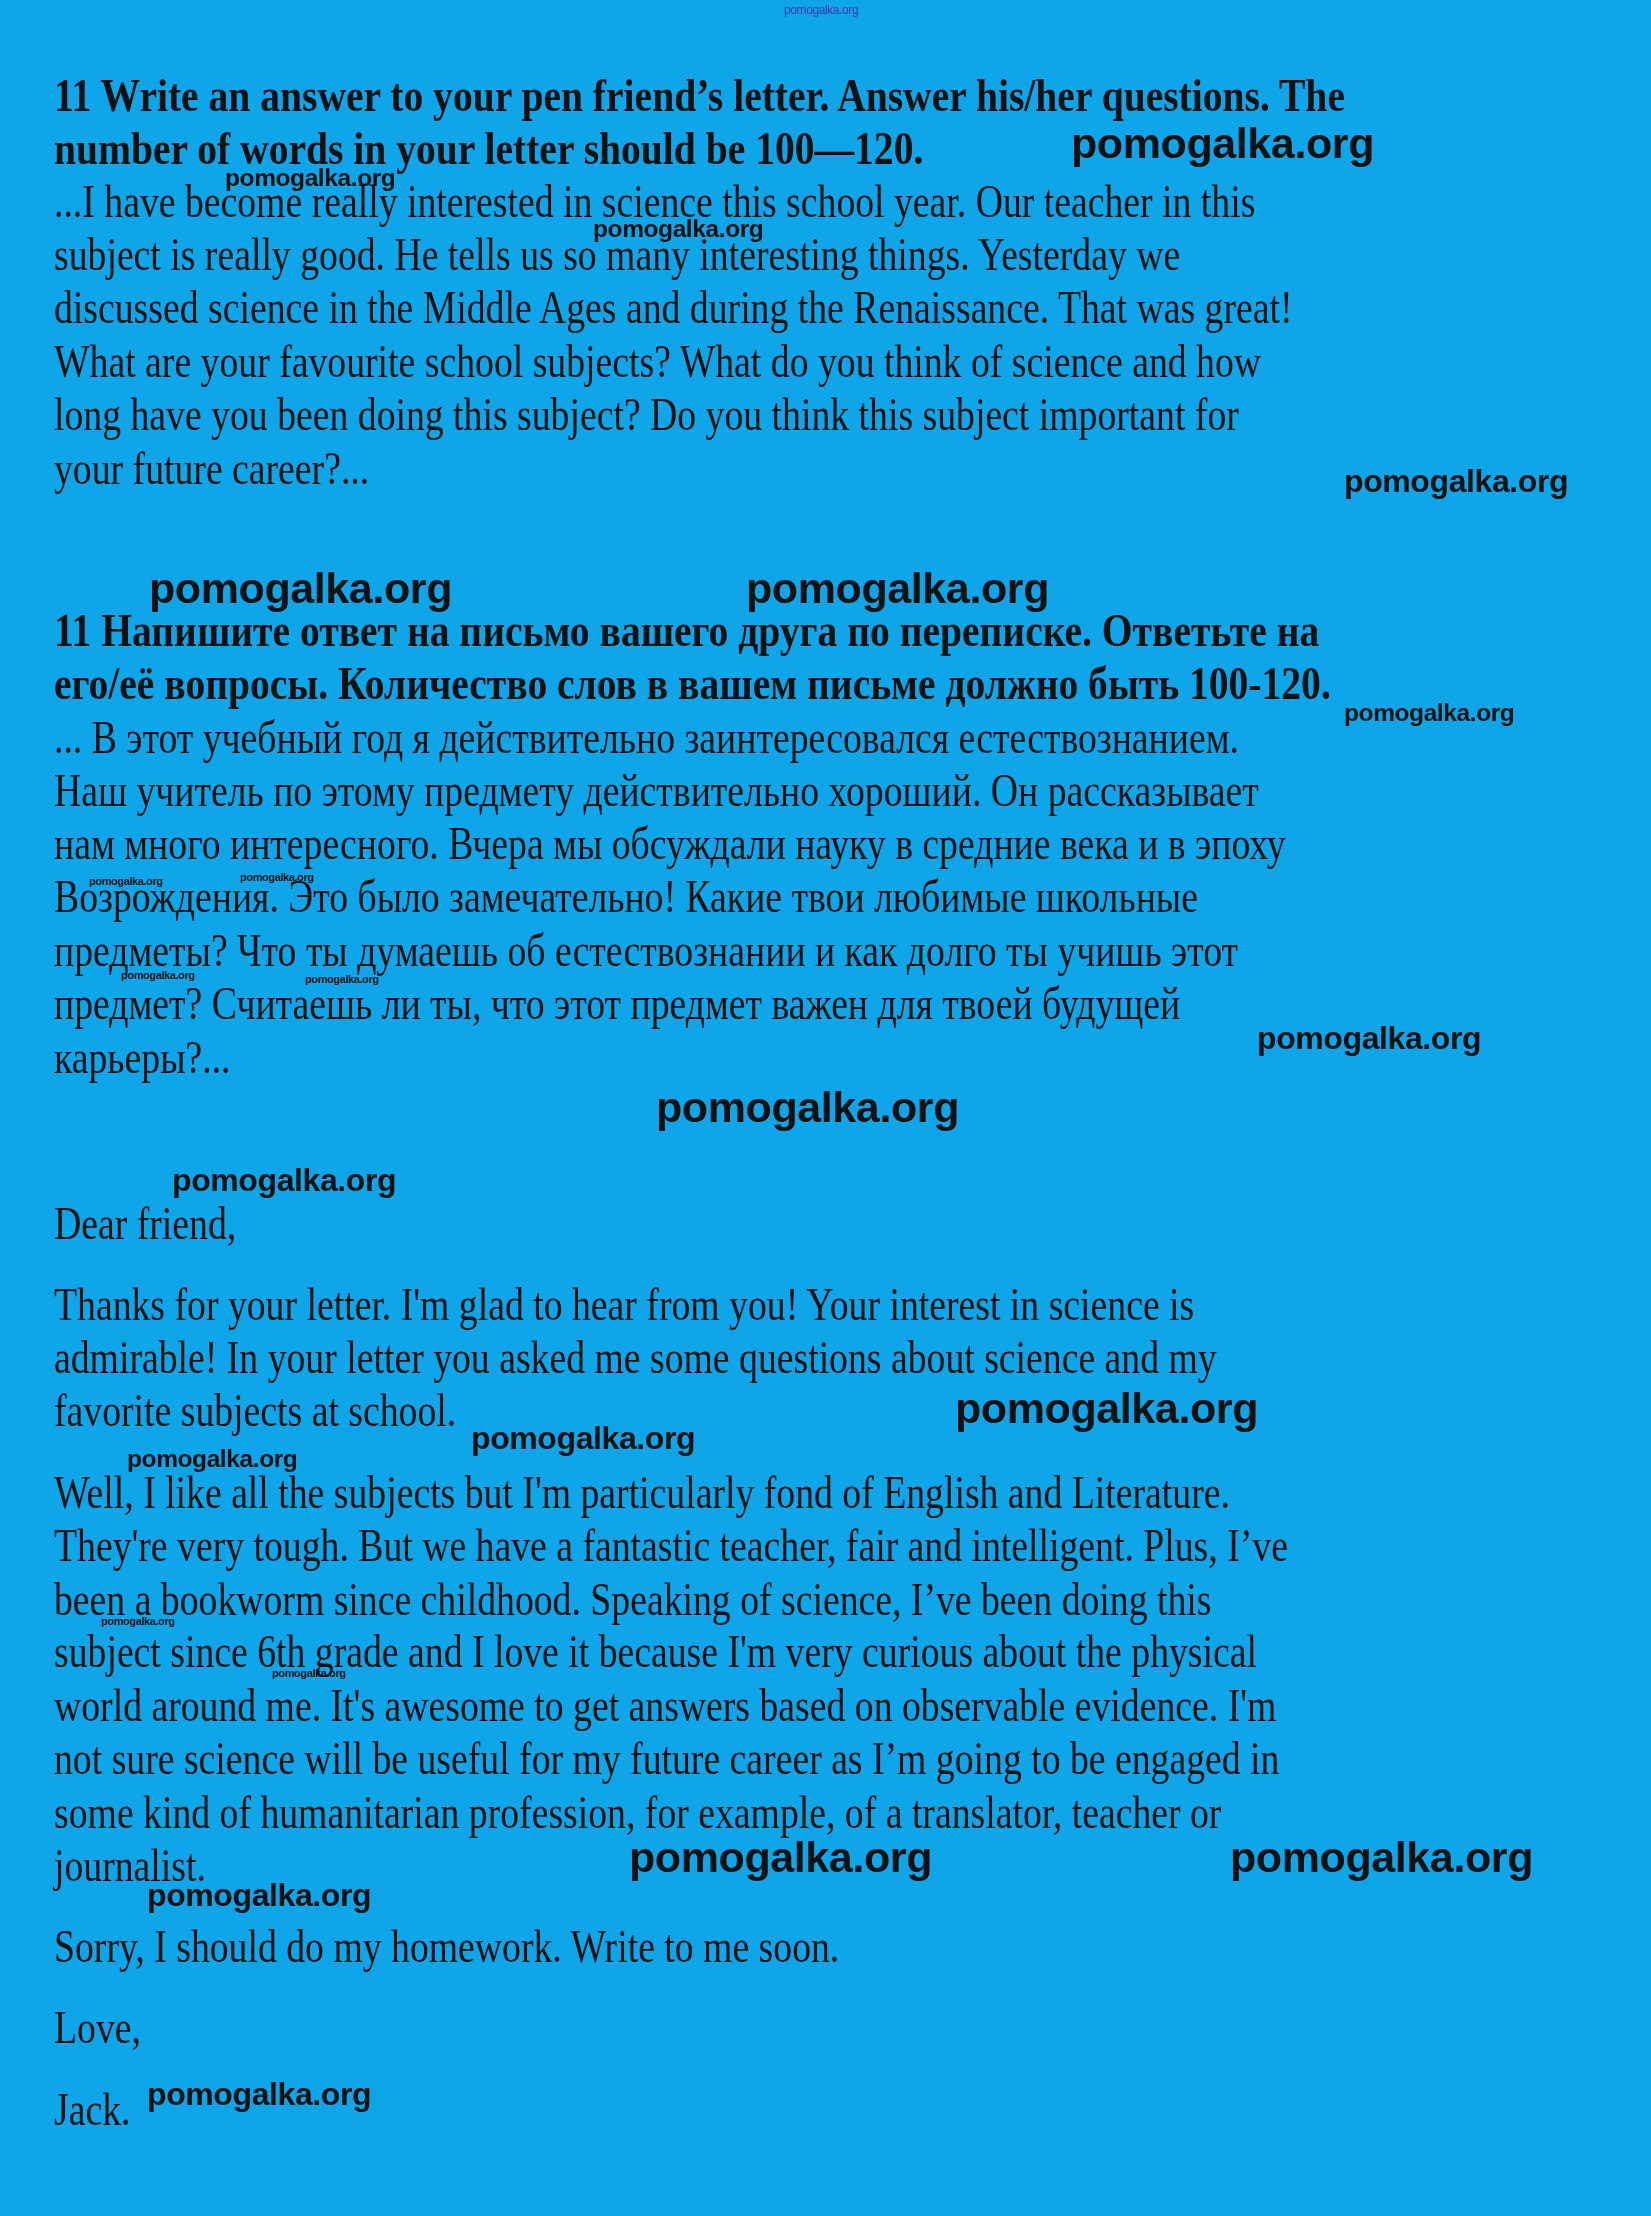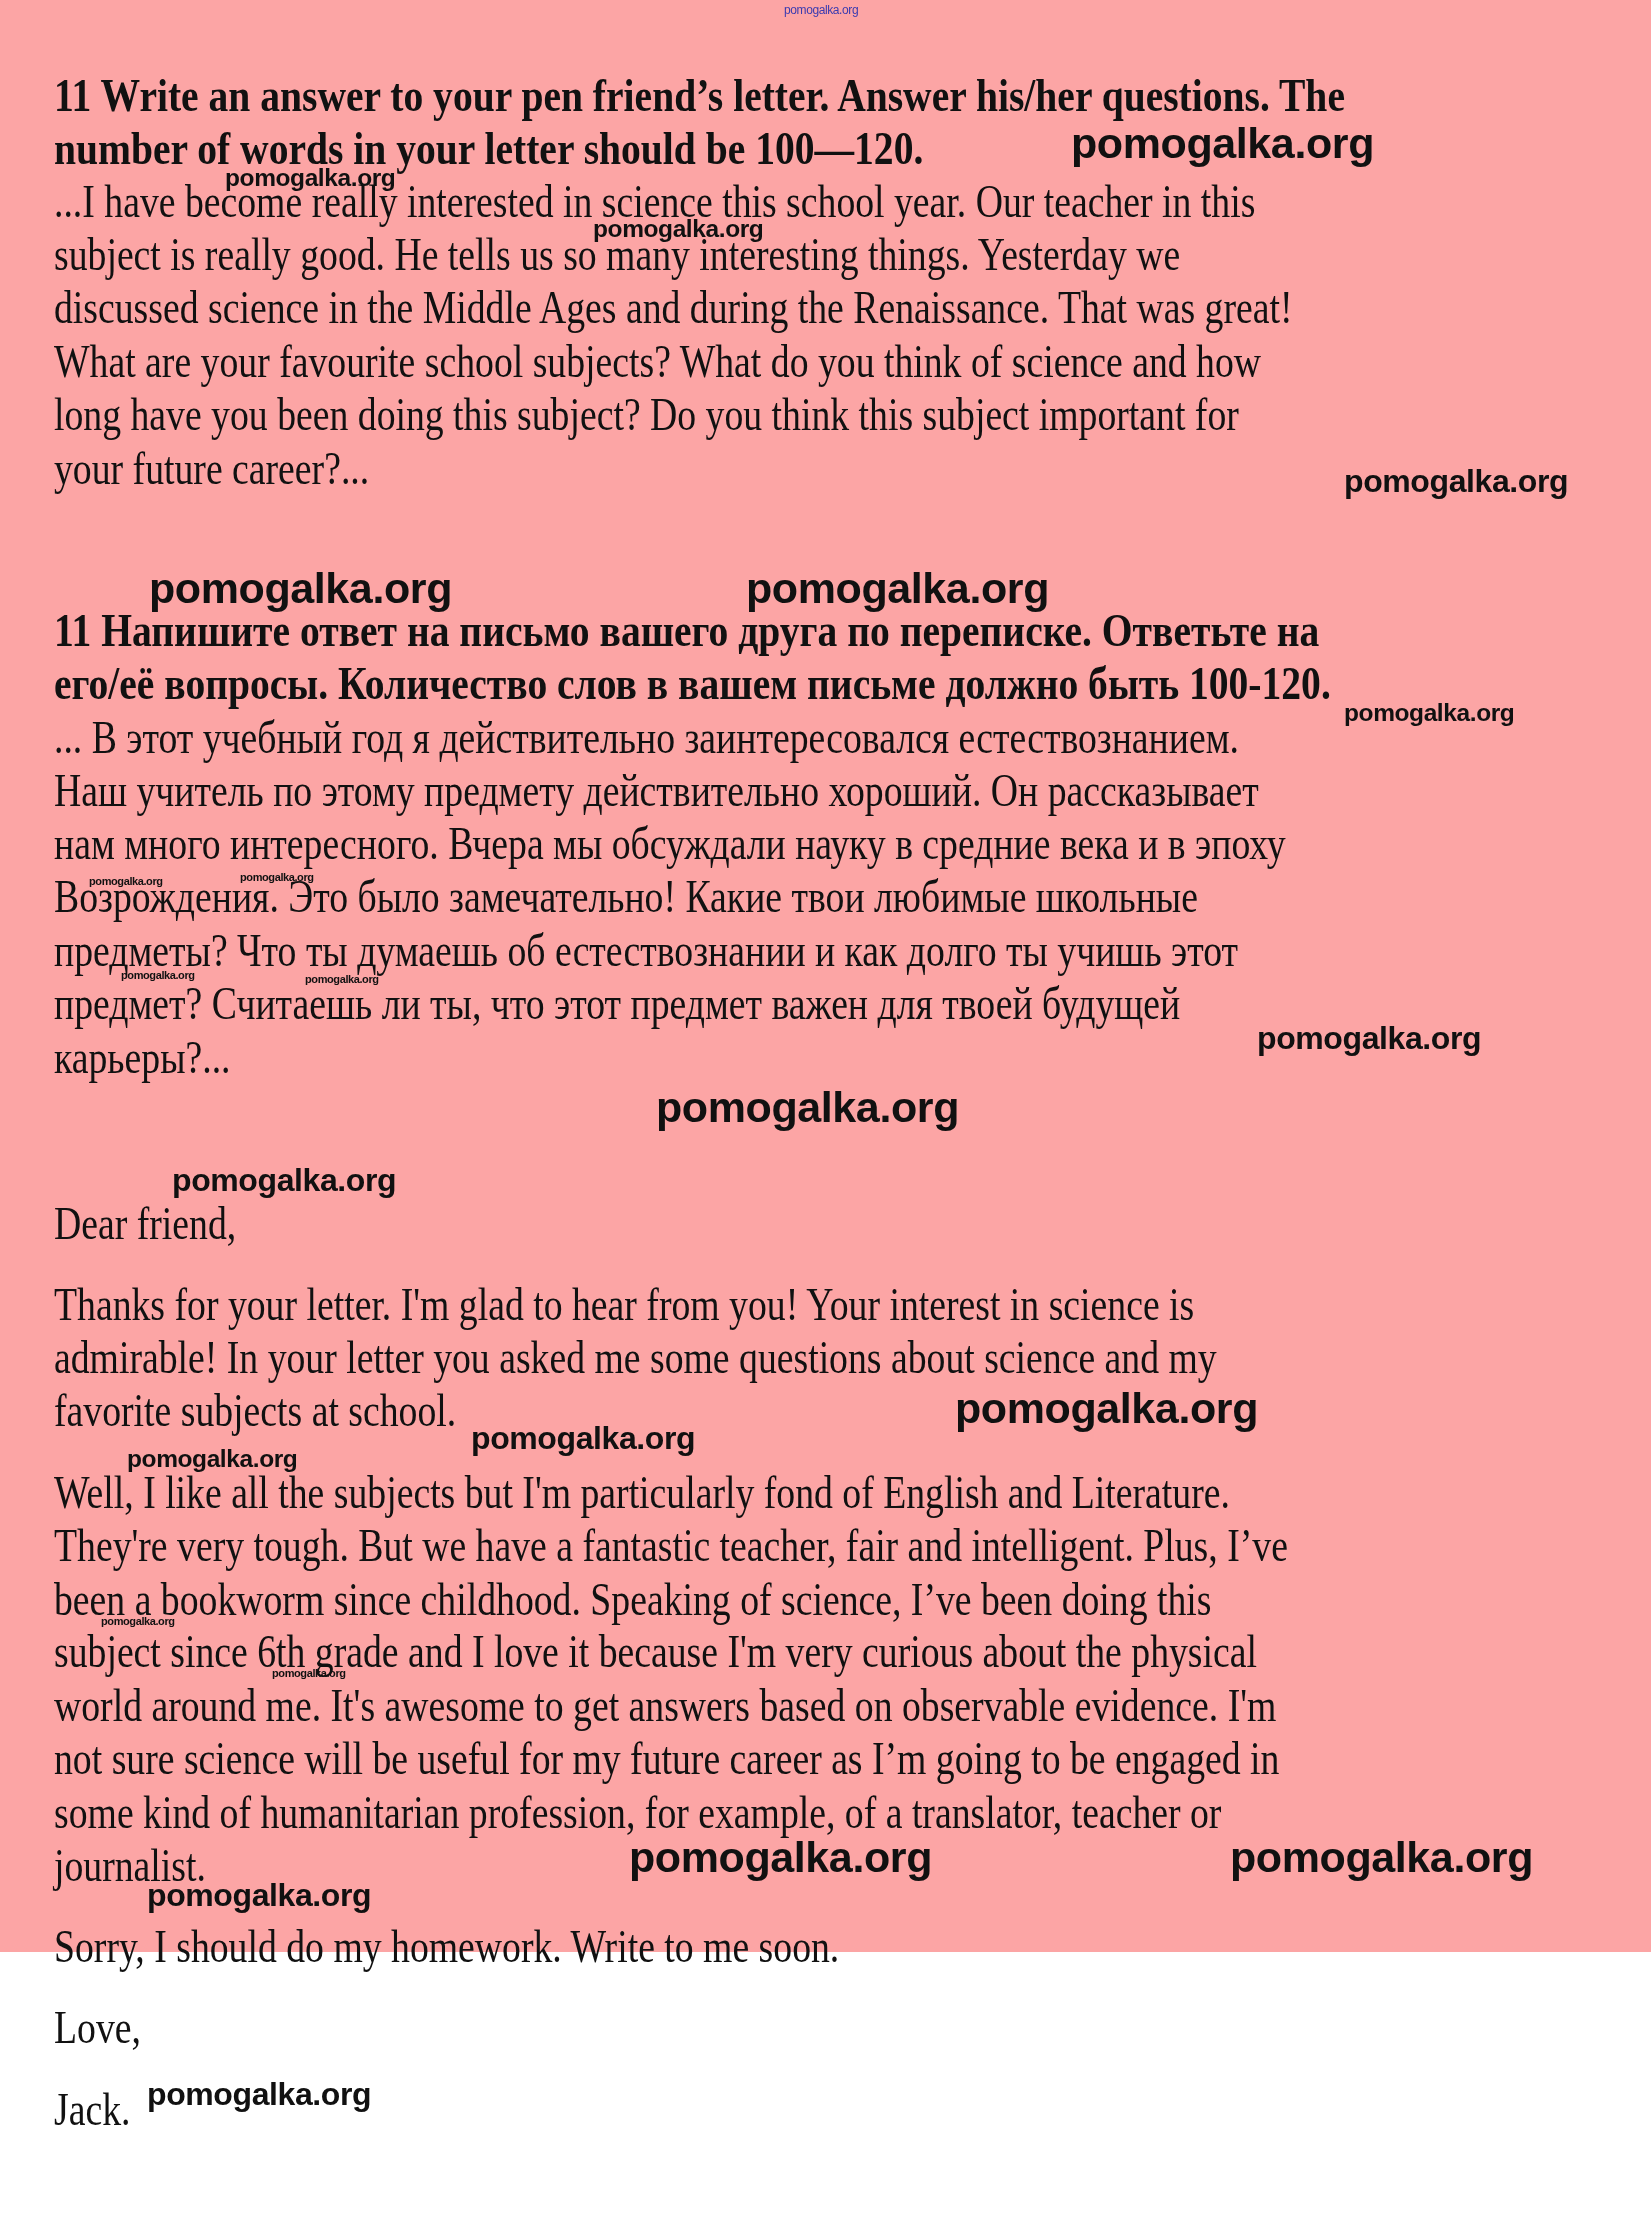--- a/index.html
+++ b/index.html
@@ -1,17 +1,17 @@
 <!DOCTYPE html>
 <html style="font-size:12.7px"><head>
 <meta charset="utf-8">
 <style>
   html, body { margin:0; padding:0; background:#ffffff; }
   body { width:1652px; height:2216px; position:relative; overflow:hidden; }
-  .page { position:absolute; left:0; top:0; width:1652px; height:1952px; background:#fca5a5; }
+  .page { position:absolute; left:0; top:0; width:1652px; height:2216px; background:#0ea5e9; }
   .ln { position:absolute; left:54px; white-space:nowrap; color:#111;
         font-family:"Liberation Serif","DejaVu Serif",serif; font-size:46px; line-height:52px;
         transform-origin:left top; }
   .bold { font-weight:bold; }
   .wm { position:absolute; white-space:nowrap; color:#111;
         font-family:"Liberation Sans","DejaVu Sans",sans-serif; font-weight:bold; letter-spacing:-0.4px; }
   .wm-xl { font-size:43px; }
   .wm-l  { font-size:32px; }
   .wm-m  { font-size:24.5px; }
   .wm-xs { font-size:11px; }

